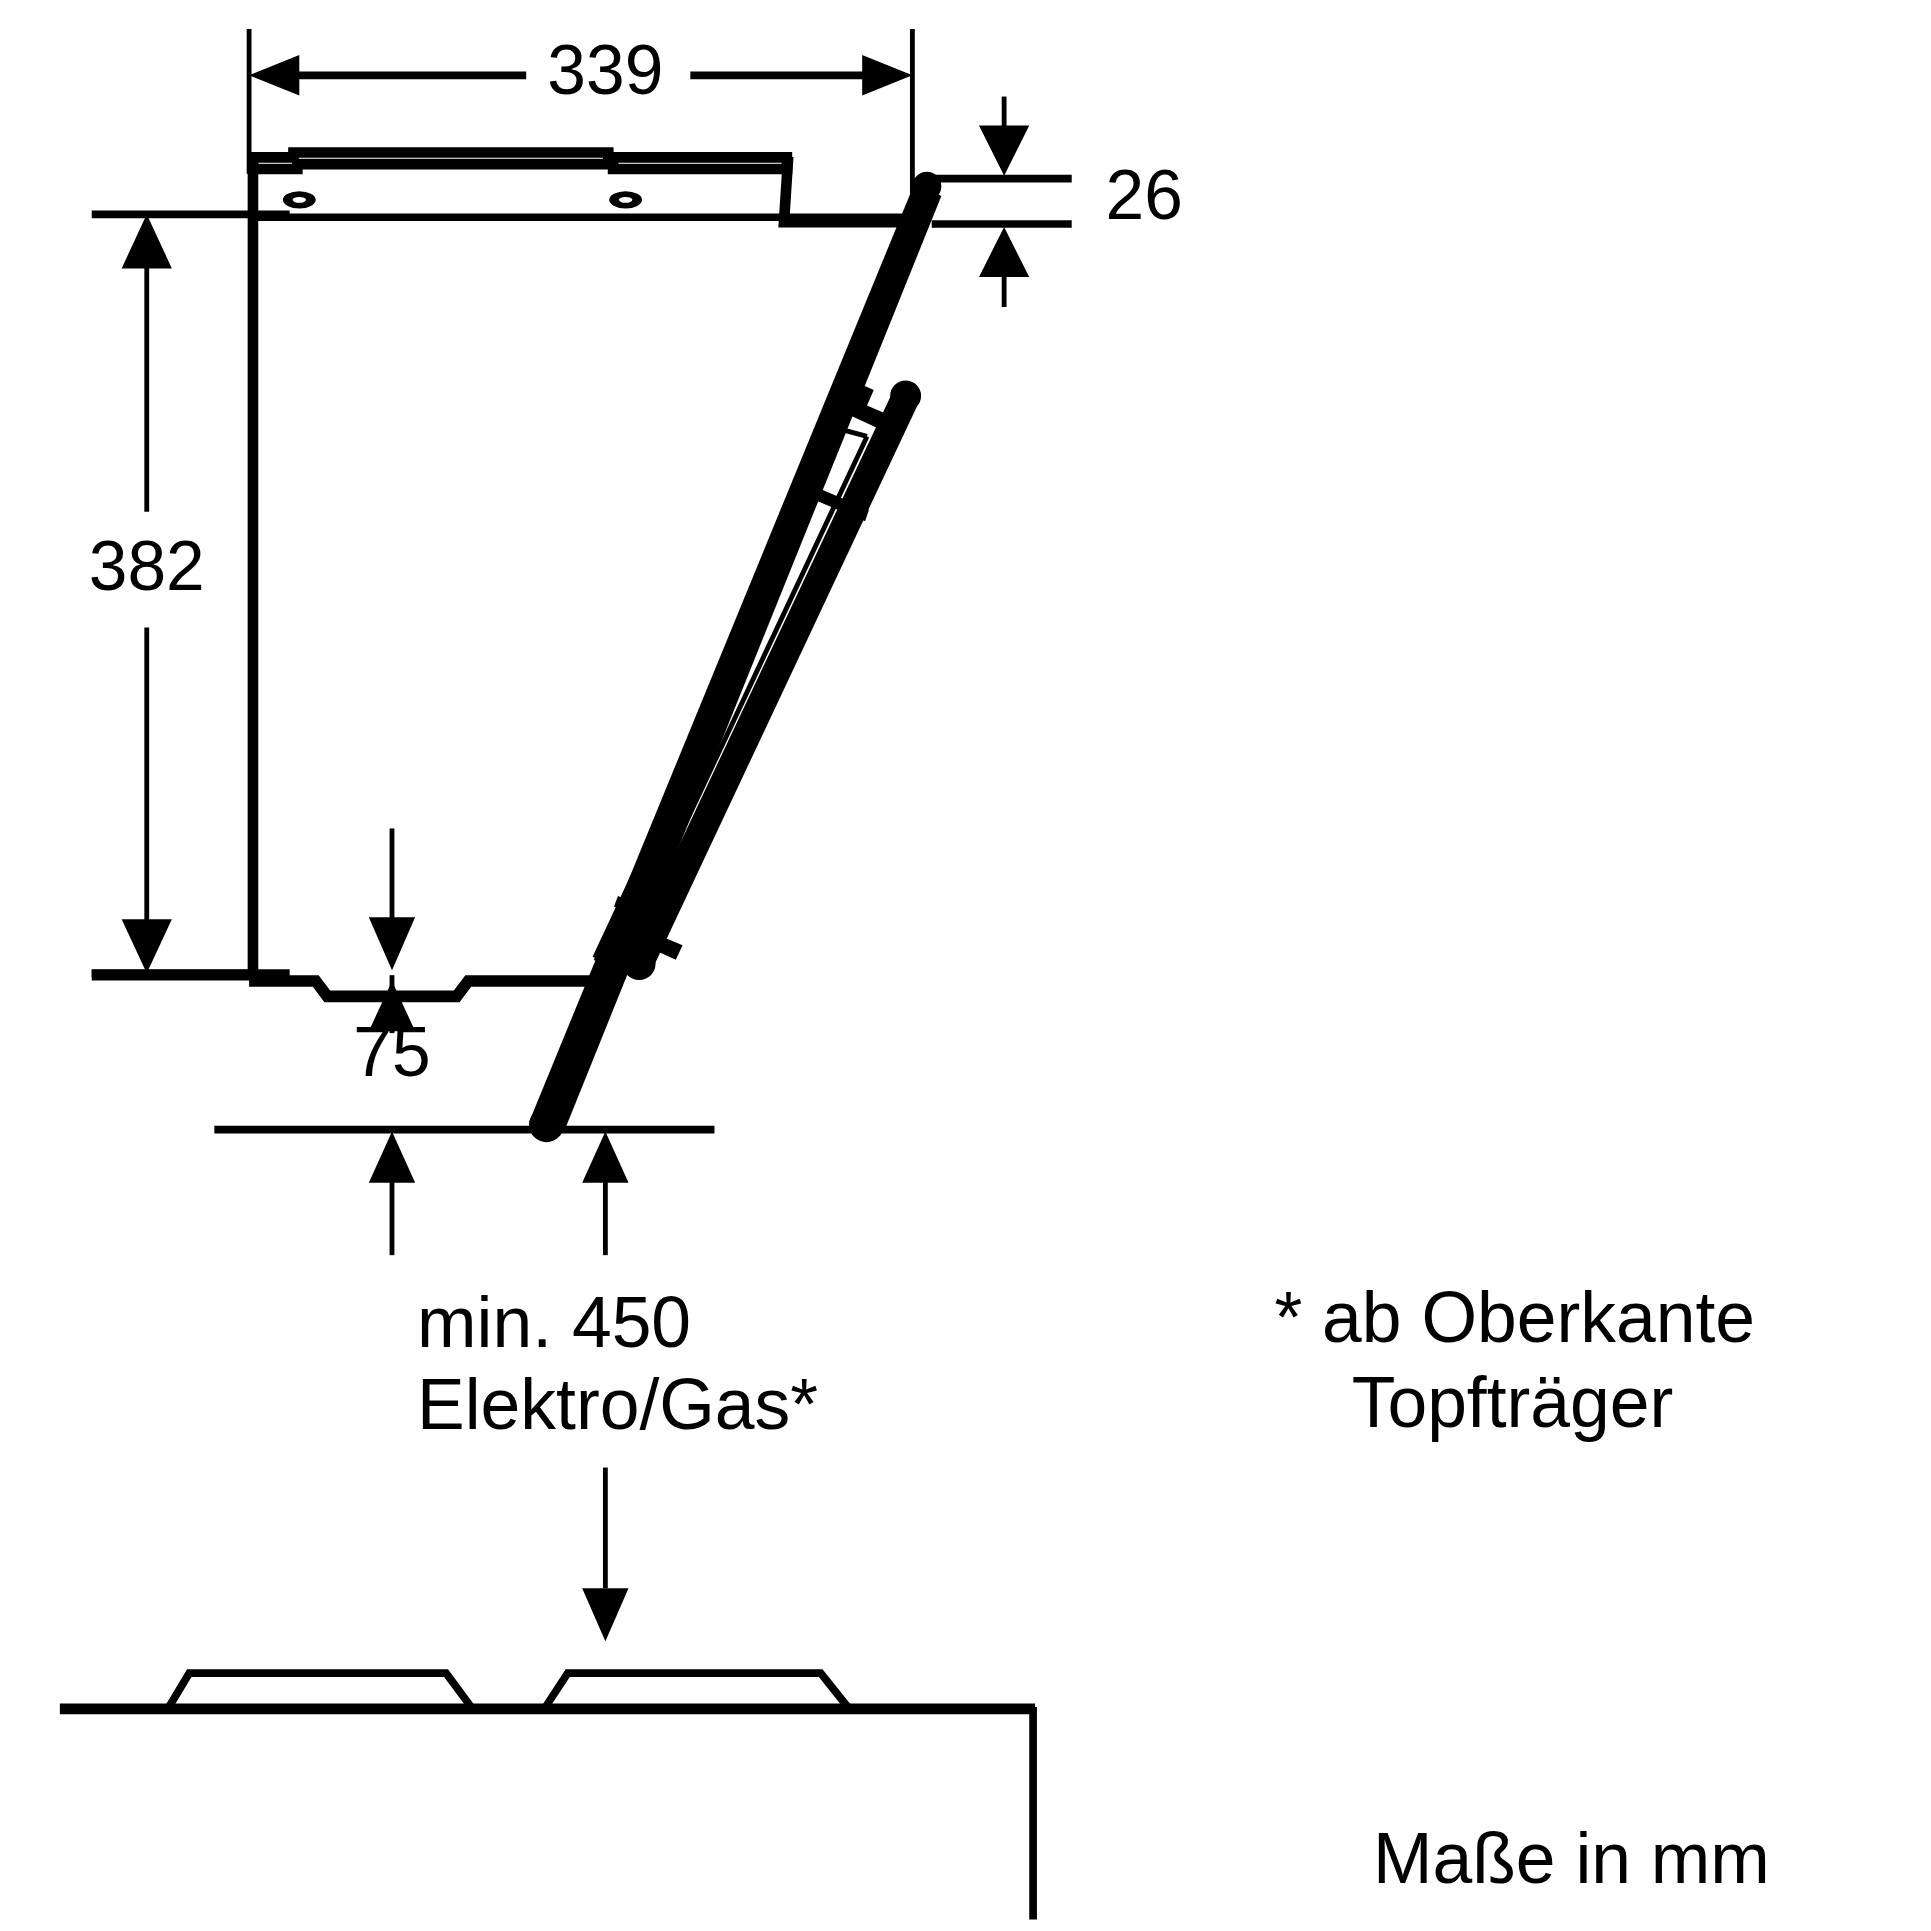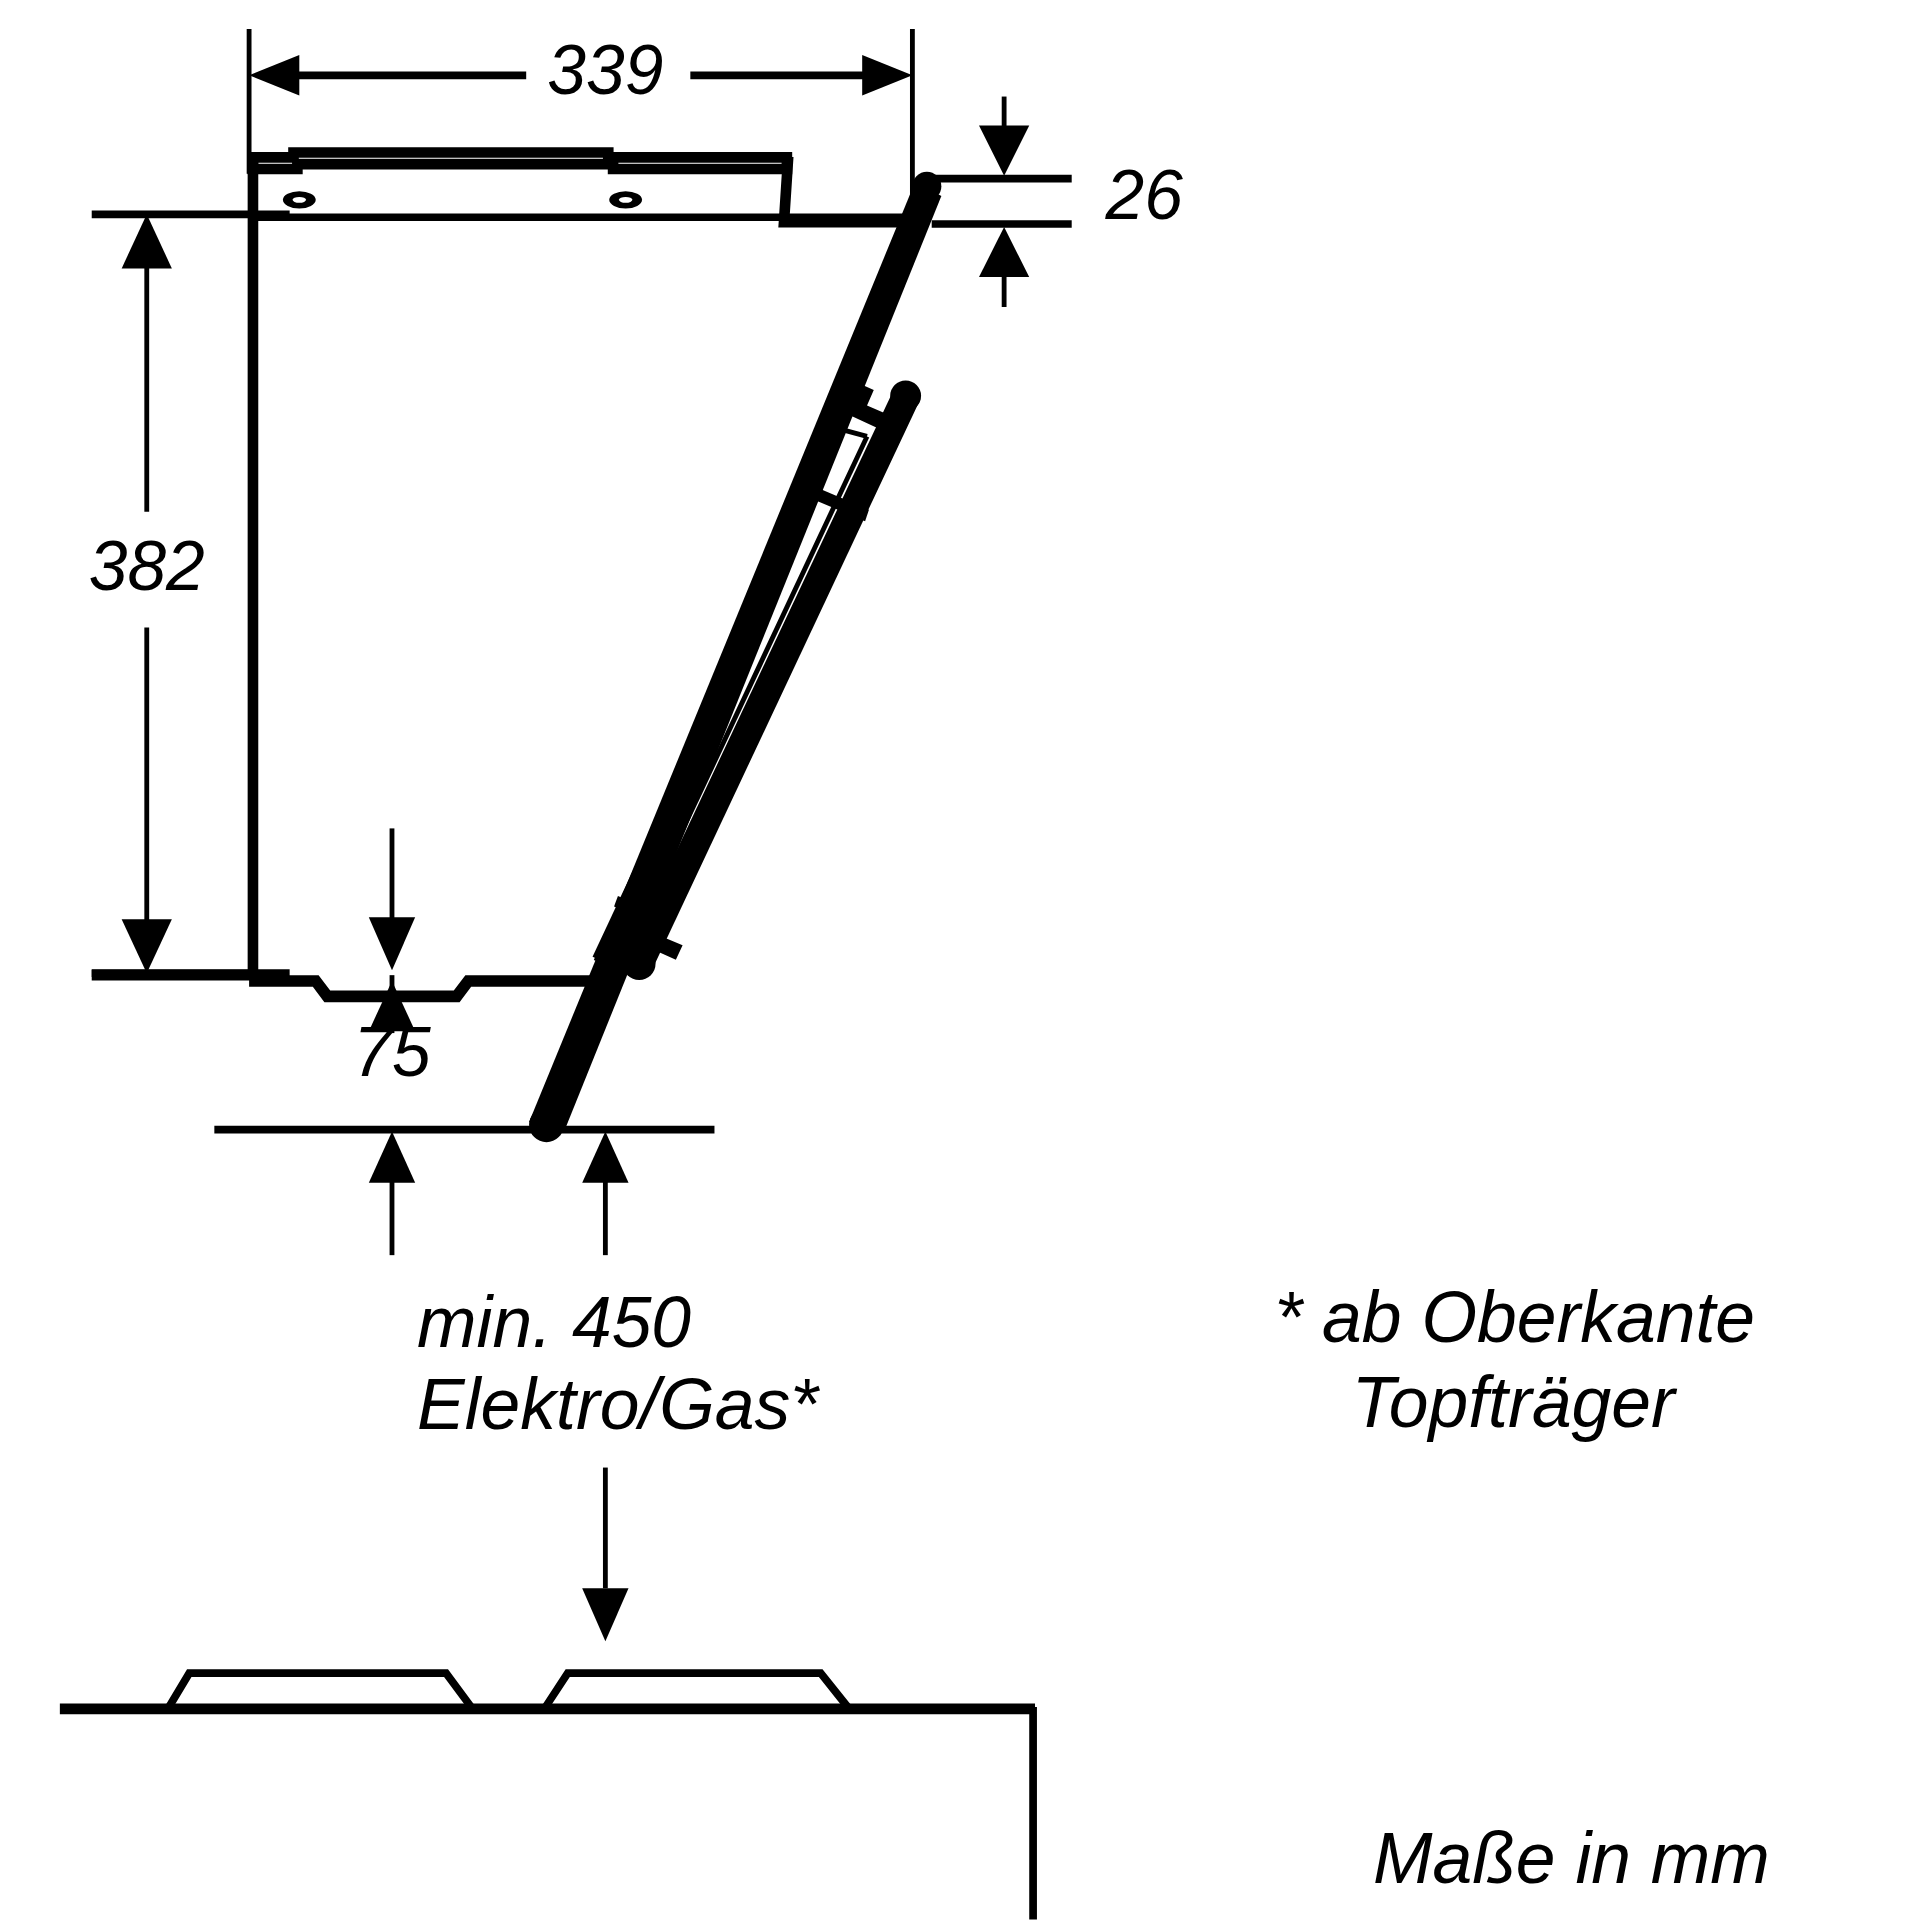--- a/index.html
+++ b/index.html
@@ -12,21 +12,20 @@
     height: 1931px;
     overflow: hidden;
     font-family: "Liberation Sans", sans-serif;
     color: #000000;
   }
   #sheet {
     position: relative;
     width: 1931px;
     height: 1647px;
     background: #ffffff;
-    font-style: italic;
   }
   svg#drawing {
     position: absolute;
     left: 0;
     top: 0;
     width: 1931px;
     height: 1931px;
     display: block;
   }
   .dim-text {

